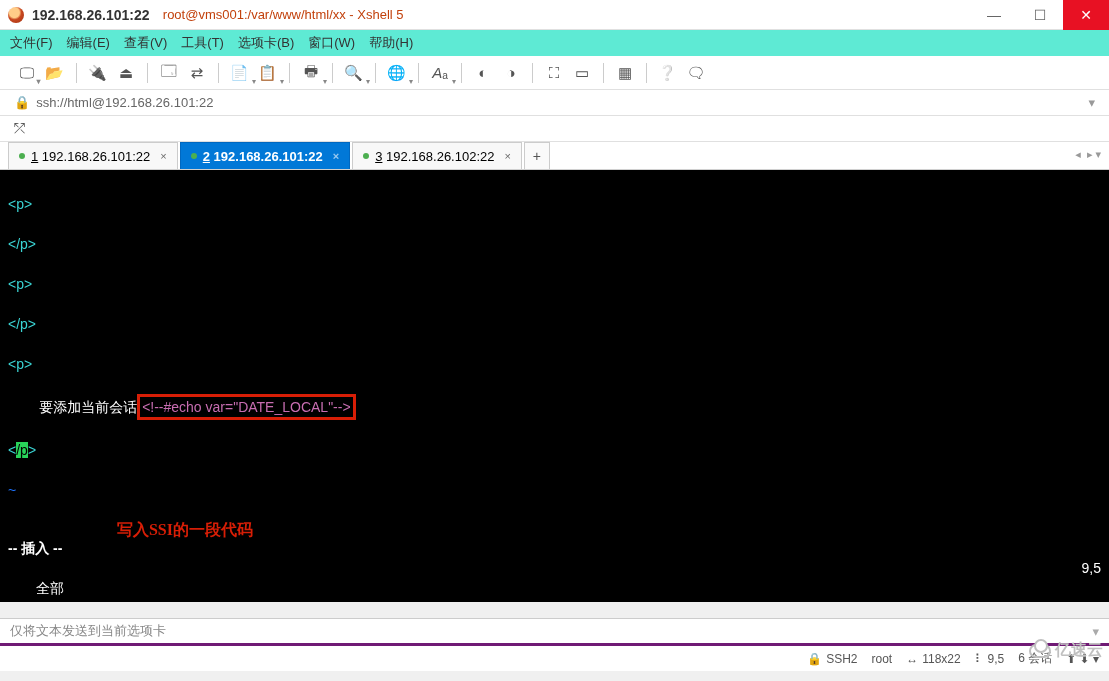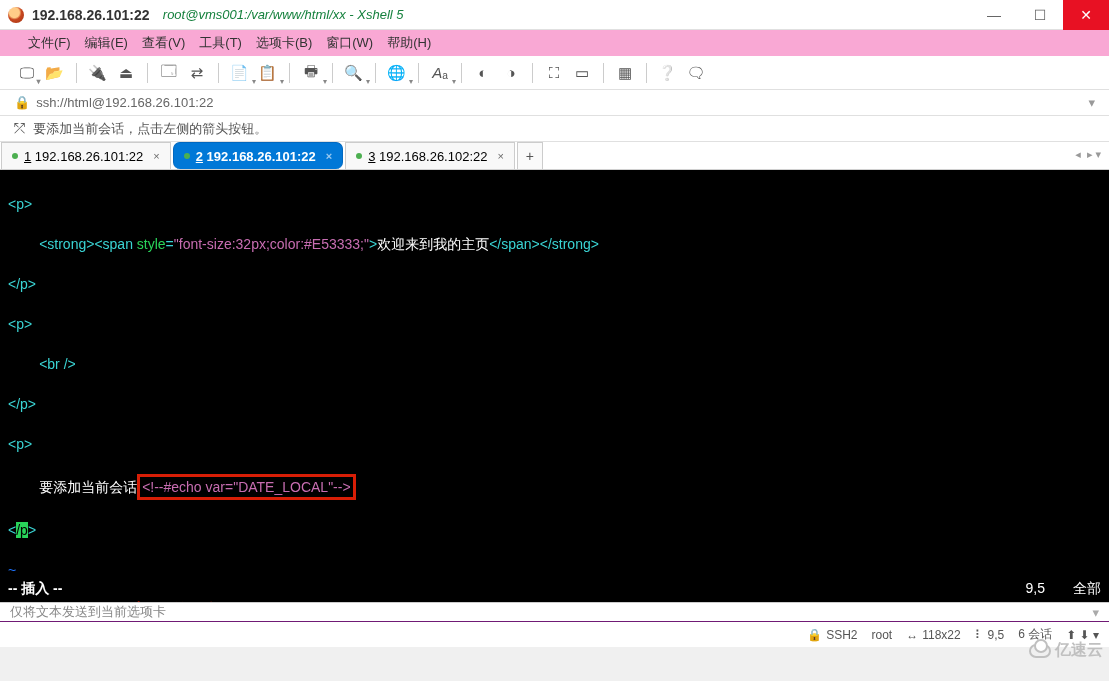--- a/index.html
+++ b/index.html
@@ -2,78 +2,78 @@
 <html><head>
 <meta charset="utf-8">
 <style>
 * { margin: 0; padding: 0; box-sizing: border-box; font-family: "Microsoft YaHei", Tahoma, sans-serif; }
 body { background: #f0f0f0; width: 1109px; height: 681px; overflow: hidden; position: relative; }
 
 
 .title-bar { height: 30px; background: #fff; display: flex; align-items: center; padding: 0 0 0 8px; border-bottom: 1px solid #e0e0e0; }
 .app-icon { width: 16px; height: 16px; background: radial-gradient(circle at 40% 35%, #ffcc88 0 35%, #c84820 50%, #a03010 100%); border-radius: 50%; margin-right: 8px; }
 .title-ip { font-weight: bold; font-size: 14px; color: #333; }
-.title-rest { font-size: 13px; color: #15803d; margin-left: 6px; font-style: italic; }
+.title-rest { font-size: 13px; color: #c2410c; margin-left: 6px; }
 .win-controls { margin-left: auto; display: flex; }
 .win-btn { width: 46px; height: 30px; display: flex; align-items: center; justify-content: center; font-size: 14px; }
 .win-close { background: #e81123; color: #fff; }
 .win-min, .win-max { color: #666; }
 .win-min::before { content: "—"; }
 .win-max::before { content: "☐"; }
 .win-close::before { content: "✕"; }
 
 
-.menu-bar { height: 26px; background: #f9a8d4; display: flex; align-items: center; padding: 0 28px; gap: 14px; font-size: 13px; color: #333; }
+.menu-bar { height: 26px; background: #5eead4; display: flex; align-items: center; padding: 0 10px; gap: 14px; font-size: 13px; color: #333; }
 .menu-item { cursor: default; }
 
 
 .toolbar { height: 34px; background: #fff; display: flex; align-items: center; padding: 0 14px; gap: 2px; border-bottom: 1px solid #e0e0e0; }
 .tb-btn { width: 26px; height: 26px; display:flex; align-items:center; justify-content:center; color:#555; font-size:15px; position:relative; }
 .tb-btn.dd::after { content:"▾"; font-size:8px; position:absolute; right:-3px; bottom:0; color:#888;}
 .tb-sep { width:1px; height:20px; background:#ccc; margin:0 6px; }
 .tb-plus { position:relative; }
 .tb-plus::after { content:"+"; position:absolute; right:0; bottom:-2px; font-size:10px; color:#1e88e5; font-weight:bold; background:#fff; border-radius:50%; width:9px; height:9px; line-height:9px; text-align:center;}
 
 
 .addr-bar { height:26px; background:#fff; display:flex; align-items:center; padding:0 14px; border-bottom:1px solid #e0e0e0; font-size:13px; color:#666;}
 .addr-lock { margin-right:6px; }
 .addr-down { margin-left:auto; color:#999; }
 
 
 .hint-bar { height:26px; background:#fff; display:flex; align-items:center; padding:0 14px; font-size:13px; color:#555; border-bottom:1px solid #e0e0e0;}
 .hint-arrow { margin-right:8px; font-size:14px;}
 
 
-.tab-strip { height:28px; background:#fff; display:flex; align-items:stretch; padding-left:1px; border-bottom:1px solid #d0d0d0; position:relative;}
+.tab-strip { height:28px; background:#fff; display:flex; align-items:stretch; padding-left:8px; border-bottom:1px solid #d0d0d0; position:relative;}
 .tab { display:flex; align-items:center; padding:0 10px; font-size:13px; border:1px solid #ccc; border-bottom:none; margin-right:2px; background:#f8f8f8; gap:6px;}
-.tab.active { background:#0178d7; color:#fff; border-color:#0168c0; font-weight:bold;border-radius:7px;}
+.tab.active { background:#0178d7; color:#fff; border-color:#0168c0; font-weight:bold;}
 .tab-dot { width:6px; height:6px; border-radius:50%; background:#4caf50;}
 .tab u { text-decoration: underline; }
 .tab-x { font-size:11px; opacity:.6; margin-left:4px;}
 .tab-add { width:26px; display:flex; align-items:center; justify-content:center; border:1px solid #ccc; border-bottom:none; background:#fafafa; font-size:14px; color:#555;}
 .tab-right { position:absolute; right:8px; top:6px; font-size:11px; color:#999;}
 
 
 .terminal { background:#000; color:#fff; font-family:"Consolas","Courier New",monospace; font-size:14px; line-height:20px; padding:4px 8px; height:432px; overflow:hidden; white-space:pre; position:relative;}
 .term-line { min-height:20px; }
 .c-cyan { color:#3ad4d4; }
 .c-green { color:#29d35a; }
 .c-magenta { color:#c76db1; }
 .c-white { color:#fff; }
 .ssi-box { border:3px solid #d81e06; padding:0 2px; display:inline-block; }
 .cursor { background:#29d35a; color:#000; }
 .tilde-col { color:#1e74ff; }
 .ann-red { color:#d81e06; font-weight:bold; font-size:16px; font-family:"Microsoft YaHei"; }
-.vim-status { position:absolute; bottom:4px; left:8px; right:8px; display:flex; }
+.vim-status { position:absolute; bottom:4px; left:8px; right:8px; display:flex;flex-direction:column; }
 .vim-mode { color:#fff; font-weight:bold; }
 .vim-pos { margin-left:auto; color:#fff; }
 .vim-all { margin-left:28px; color:#fff; }
 
 
-.input-bar { height:20px; background:#fff; border-top:1px solid #ccc; border-bottom:1px solid #701a75; display:flex; align-items:center; padding:0 10px; font-size:13px; color:#888;}
+.input-bar { height:28px; background:#fff; border-top:1px solid #ccc; border-bottom:3px solid #701a75; display:flex; align-items:center; padding:0 10px; font-size:13px; color:#888;margin-top:16px;}
 .input-dd { margin-left:auto; color:#aaa;}
 
 
 .status-bar { height:25px; background:#fff; display:flex; align-items:center; font-size:12px; color:#555; padding:0 10px; gap:14px; justify-content:flex-end;}
 .status-bar .seg { display:flex; align-items:center; gap:4px;}
 
 
 .watermark { position:absolute; right:6px; bottom:20px; font-size:16px; color:#c0c0c0; font-weight:bold; display:flex; align-items:center; gap:4px;}
 .watermark .cloud { width:22px; height:14px; border:2px solid #c0c0c0; border-radius:10px; position:relative;}
 .watermark .cloud::before { content:""; position:absolute; width:10px; height:10px; border:2px solid #c0c0c0; border-radius:50%; top:-7px; left:3px; background:#fff;}
@@ -136,21 +136,20 @@
 </div>
 
 <div class="addr-bar">
   <span class="addr-lock">🔒</span>
   <span>ssh://html@192.168.26.101:22</span>
   <span class="addr-down">▾</span>
 </div>
 
 <div class="hint-bar">
   <span class="hint-arrow">⤱</span>
-  <span>要添加当前会话，点击左侧的箭头按钮。</span>
 </div>
 
 <div class="tab-strip">
   <div class="tab">
     <span class="tab-dot"></span>
     <span><u>1</u> <span>192.168.26.101:22</span></span>
     <span class="tab-x">×</span>
   </div>
   <div class="tab active">
     <span class="tab-dot"></span>
@@ -161,24 +160,22 @@
     <span class="tab-dot"></span>
     <span><u>3</u> <span>192.168.26.102:22</span></span>
     <span class="tab-x">×</span>
   </div>
   <div class="tab-add">+</div>
   <div class="tab-right">◂ &nbsp;▸ ▾</div>
 </div>
 
 <div class="terminal">
 <div class="term-line"><span class="c-cyan">&lt;p&gt;</span></div>
-<div class="term-line">        <span class="c-cyan">&lt;strong&gt;&lt;span </span><span class="c-green">style</span><span class="c-cyan">=</span><span class="c-magenta">"font-size:32px;color:#E53333;"</span><span class="c-cyan">&gt;</span><span class="c-white">欢迎来到我的主页</span><span class="c-cyan">&lt;/span&gt;&lt;/strong&gt;</span></div>
 <div class="term-line"><span class="c-cyan">&lt;/p&gt;</span></div>
 <div class="term-line"><span class="c-cyan">&lt;p&gt;</span></div>
-<div class="term-line">        <span class="c-cyan">&lt;br /&gt;</span></div>
 <div class="term-line"><span class="c-cyan">&lt;/p&gt;</span></div>
 <div class="term-line"><span class="c-cyan">&lt;p&gt;</span></div>
 <div class="term-line">        <span class="c-white">要添加当前会话</span><span class="ssi-box"><span class="c-magenta">&lt;!--#echo var="DATE_LOCAL"--&gt;</span></span></div>
 <div class="term-line"><span class="c-cyan">&lt;</span><span class="cursor">/p</span><span class="c-cyan">&gt;</span></div>
 <div class="term-line"><span class="tilde-col">~</span></div>
 <div class="term-line">                            <span class="ann-red">写入SSI的一段代码</span></div>
 
 
 
 

